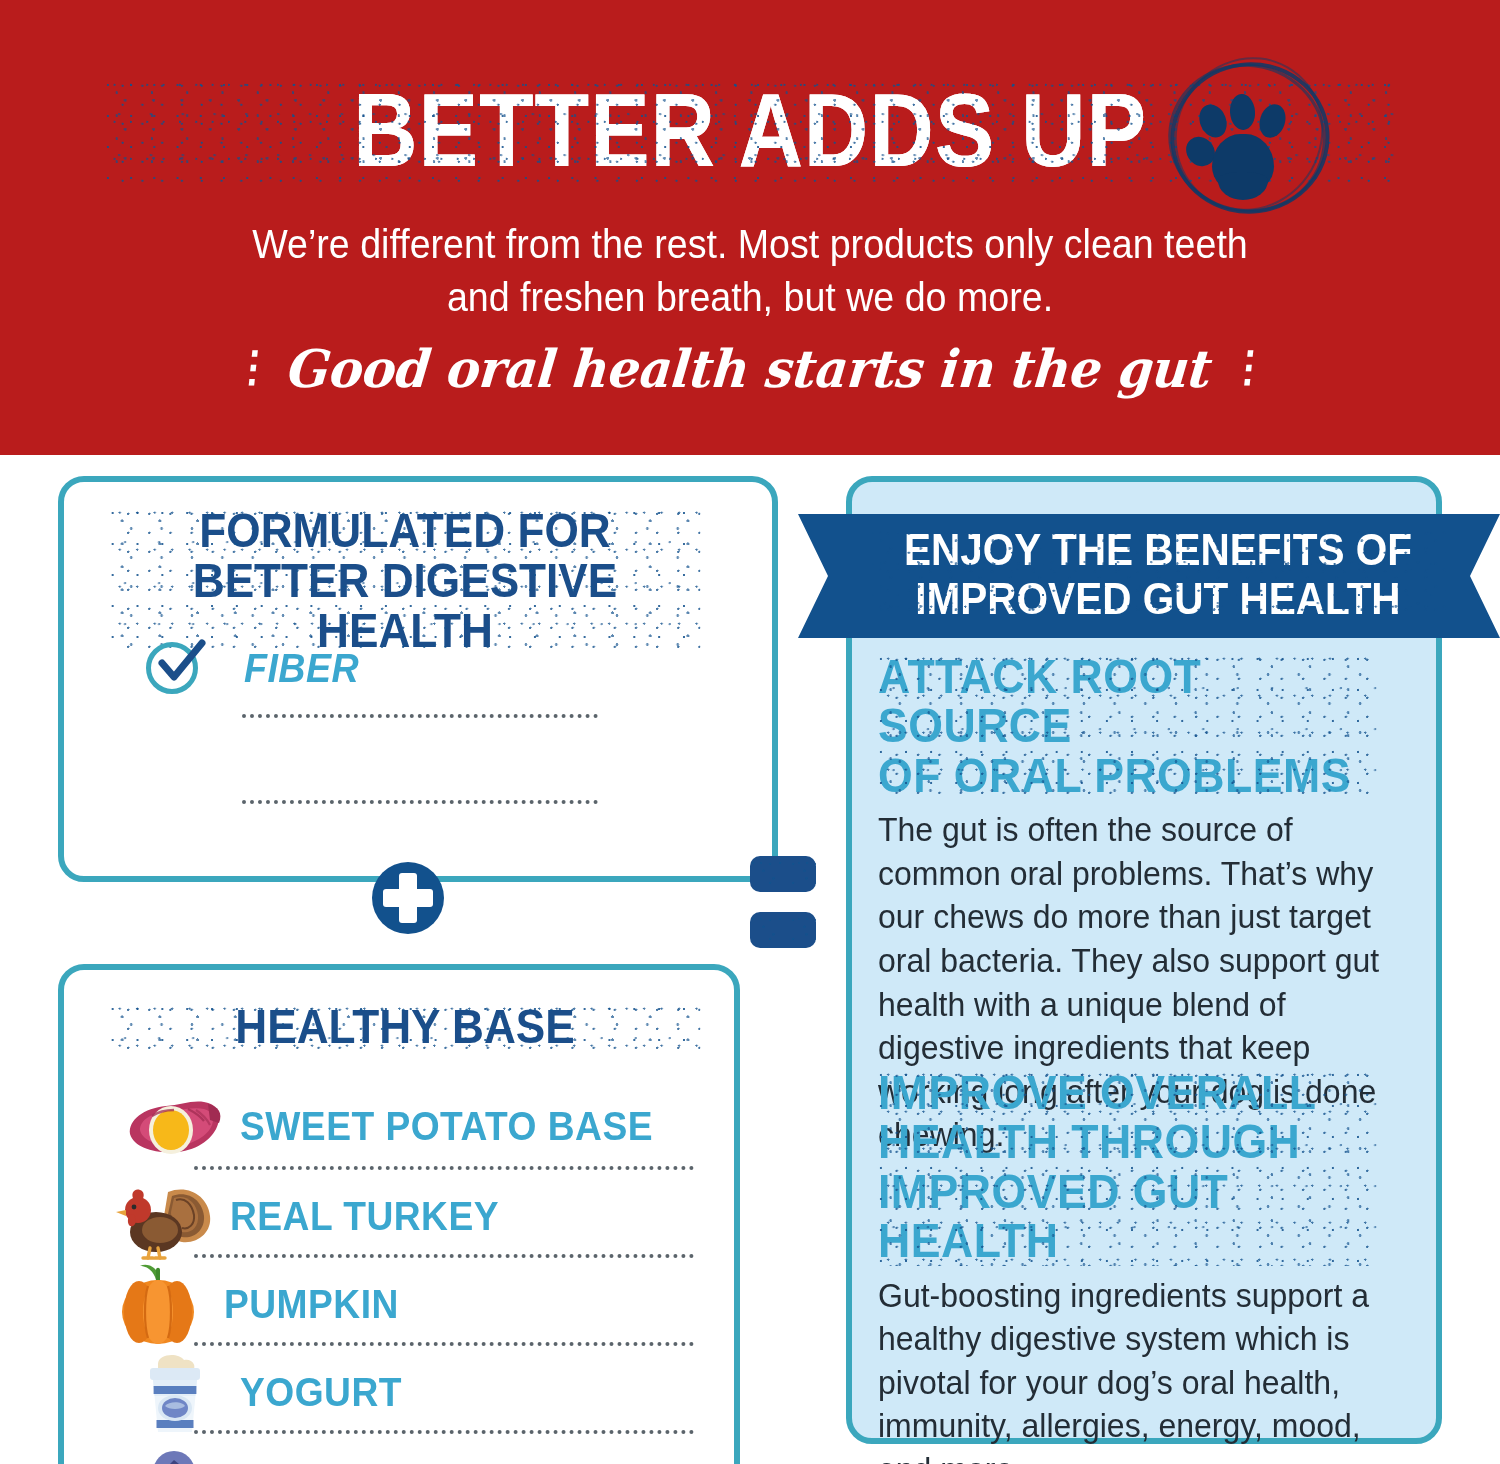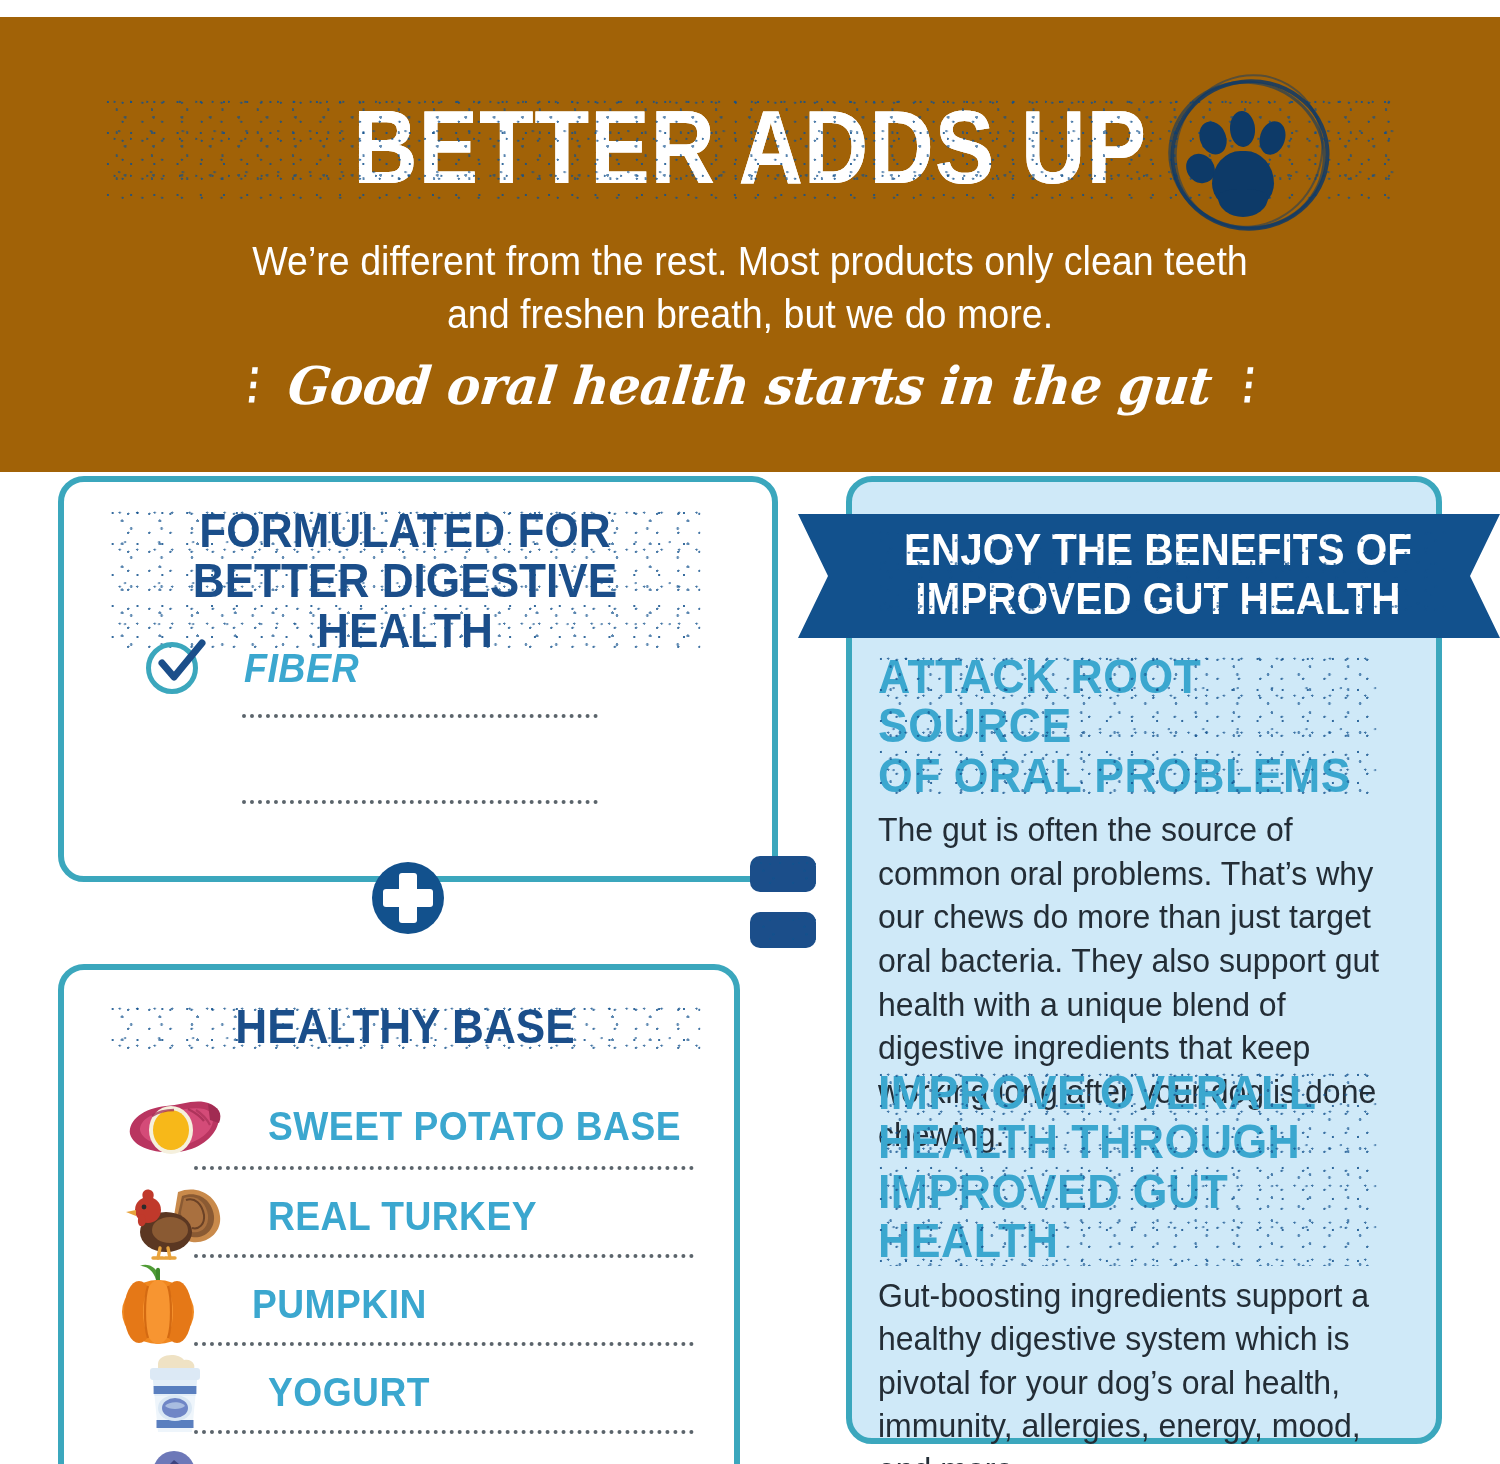--- a/index.html
+++ b/index.html
@@ -6,22 +6,22 @@
   body{
     width:1500px;height:1464px;
     background:#ffffff;
     font-family:"Liberation Sans",sans-serif;
     overflow:hidden;
     position:relative;
   }
 
   
   .header{
-    position:absolute;left:0;top:17px;width:1500px;height:455px;
-    background:#a16207;
+    position:absolute;left:0;top:0;width:1500px;height:455px;
+    background:#b91c1c;
     overflow:hidden;
   }
   .hdr-title{
     position:absolute;left:0;top:78px;width:1500px;
     text-align:center;
     color:#ffffff;
     font-family:"Liberation Sans",sans-serif;
     font-weight:bold;
     font-size:104px;
     letter-spacing:1px;
@@ -175,21 +175,21 @@
     background:#12518d;border-radius:50%;
     z-index:5;
   }
   .plus-badge .v{
     position:absolute;left:27px;top:11px;width:18px;height:50px;background:#fff;border-radius:3px;
   }
   .plus-badge .h{
     position:absolute;left:11px;top:27px;width:50px;height:18px;background:#fff;border-radius:3px;
   }
 
-  .ing-row{position:absolute;display:flex;align-items:center;gap:28px;}
+  .ing-row{position:absolute;display:flex;align-items:center;}
   .ing-icon{width:104px;height:92px;position:relative;flex:none;}
   .ing-label{
     color:#3ba7cf;font-weight:bold;font-size:40px;
     letter-spacing:0.5px;transform:scaleX(0.93);transform-origin:left center;
     margin-left:14px;white-space:nowrap;
   }
 
   
   .equals{
     position:absolute;left:750px;top:856px;width:66px;height:92px;z-index:6;
@@ -303,21 +303,21 @@
         <ellipse cx="49" cy="50" rx="18" ry="20" fill="#f7b819"></ellipse>
         <path d="M30 36 C36 32 44 30 52 30" stroke="#a12b52" stroke-width="2.4" fill="none" opacity=".75"></path>
         <path d="M66 29 C72 32 78 36 82 41" stroke="#a12b52" stroke-width="2.4" fill="none" opacity=".75"></path>
         <path d="M74 30 C80 34 85 39 88 45" stroke="#a12b52" stroke-width="2.2" fill="none" opacity=".6"></path>
       </svg>
     </div>
     <div class="ing-label">SWEET POTATO BASE</div>
   </div>
   <div class="dotline" style="left:130px;top:196px;width:500px;"></div>
 
-  <div class="ing-row" style="left:58px;top:200px;">
+  <div class="ing-row" style="left:48px;top:200px;">
     <div class="ing-icon">
       <svg viewBox="0 0 104 92" width="104" height="92">
         <path d="M56 22 C76 14 96 26 98 46 C100 62 86 74 70 72 C58 70 52 58 52 46 Z" fill="#c98a4b"></path>
         <path d="M60 26 C76 20 90 30 92 46 C93 60 82 69 70 67 C60 65 56 54 56 44 Z" fill="#8a5a33"></path>
         <path d="M62 28 C74 24 84 32 86 45 C87 57 79 64 70 62 C62 60 59 51 59 42 Z" fill="#a9703f"></path>
         <path d="M64 30 C73 27 80 34 82 45 C83 54 77 60 70 58" fill="none" stroke="#6b4226" stroke-width="2"></path>
         <ellipse cx="44" cy="62" rx="26" ry="20" fill="#5b3722"></ellipse>
         <ellipse cx="48" cy="60" rx="18" ry="13" fill="#8a5a33"></ellipse>
         <circle cx="26" cy="40" r="13" fill="#c0392b"></circle>
         <path d="M22 30 C18 24 22 18 28 20 C32 21 33 26 30 30 Z" fill="#c0392b"></path>

